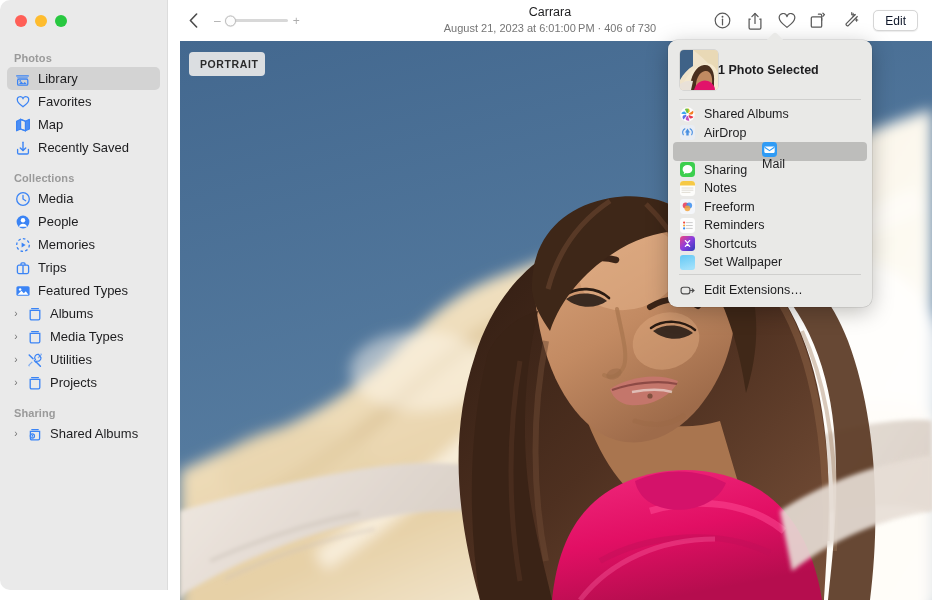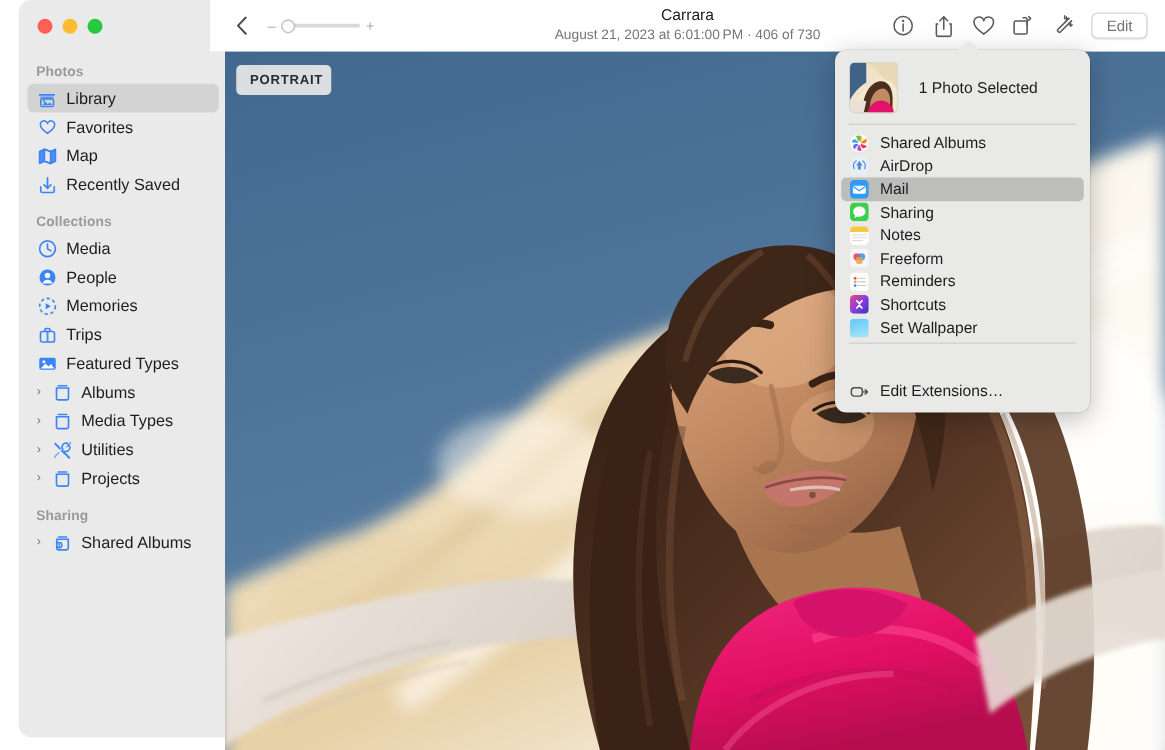--- a/index.html
+++ b/index.html
@@ -6,21 +6,21 @@
   html,body { width:932px; height:600px; overflow:hidden; }
   body {
     font-family:"Liberation Sans", sans-serif;
     background:#ffffff;
     -webkit-font-smoothing:antialiased;
   }
   #app { position:relative; width:932px; height:600px; background:#ffffff; }
 
   
   #sidebar {
-    position:absolute; left:15px; top:0; width:168px; height:590px;
+    position:absolute; left:0; top:0; width:168px; height:590px;
     background:#eaeaea;
     border-top-left-radius:10px; border-bottom-left-radius:10px;
     border-right:1px solid #dcdcdc;
   }
   .traffic { position:absolute; top:15px; left:15px; display:flex; gap:8px; }
   .tl { width:12px; height:12px; border-radius:50%; }
   .tl.r { background:#ff5f57; }
   .tl.y { background:#febc2e; }
   .tl.g { background:#28c840; }
 
@@ -77,21 +77,21 @@
   #tb-sub { font-size:11px; color:#757575; line-height:14px; margin-top:1px; }
   #tb-sub .dot { padding:0 3px; }
   #tb-right {
     margin-left:auto; display:flex; align-items:center; gap:13px;
     padding-right:14px;
   }
   .tb-ico { width:19px; height:19px; display:flex; align-items:center; justify-content:center; cursor:default; }
   #edit-btn {
     height:21px; padding:0 11px; border-radius:5px;
     background:#ffffff; border:1px solid #d6d6d6;
-    font-size:12px; color:#737373; display:flex; align-items:center;
+    font-size:12px; color:#0f172a; display:flex; align-items:center;
     box-shadow:0 0.5px 1px rgba(0,0,0,.08); cursor:default;
   }
 
   
   #photo {
     position:absolute; left:180px; top:41px; right:0; bottom:0;
     overflow:hidden; background:#ffffff;
   }
   #photo svg { display:block; width:100%; height:100%; }
   #portrait-badge {
@@ -119,35 +119,35 @@
     content:""; position:absolute; left:3px; top:4px;
     width:16px; height:16px; background:#e9e9e7;
     transform:rotate(45deg); border-radius:3px;
   }
   #pop-head { display:flex; align-items:center; padding:2px 12px 9px; }
   #pop-thumb {
     width:38px; height:40px; border-radius:4px; overflow:hidden;
     flex:0 0 38px; box-shadow:0 0 0 0.5px rgba(0,0,0,.16);
   }
   #pop-thumb svg { display:block; width:100%; height:100%; }
-  #pop-title { font-size:12.5px; font-weight:400; color:#1d1d1f; margin-left:17px; }
+  #pop-title { font-size:12.5px; font-weight:700; color:#1d1d1f; margin-left:0; }
   .pop-div { height:1px; background:#cfcfcd; margin:0 11px; }
   .pop-list { padding:5px 0 2px; }
   .pop-row {
     display:flex; align-items:center; height:18.5px;
     margin:0 5px; padding-left:7px; border-radius:4px;
     font-size:12.5px; color:#1d1d1f; cursor:default;
   }
-  .pop-row.hl { background:#bdbdbb; }
+  .pop-row.hl { background:#bdbdbb;flex-direction:column; }
   .pop-ico {
     width:15px; height:15px; margin-right:9px; flex:0 0 15px;
     display:flex; align-items:center; justify-content:center;
   }
   .pop-ico svg { display:block; }
-  .pop-foot { padding:6px 0 0;margin-top:23px; }
+  .pop-foot { padding:6px 0 0; }
   .pop-foot .pop-row { height:19px; }
 </style>
 </head>
 <body>
 
 <div id="app">
 
   <div id="sidebar">
     <div class="traffic">
       <div class="tl r"></div>

